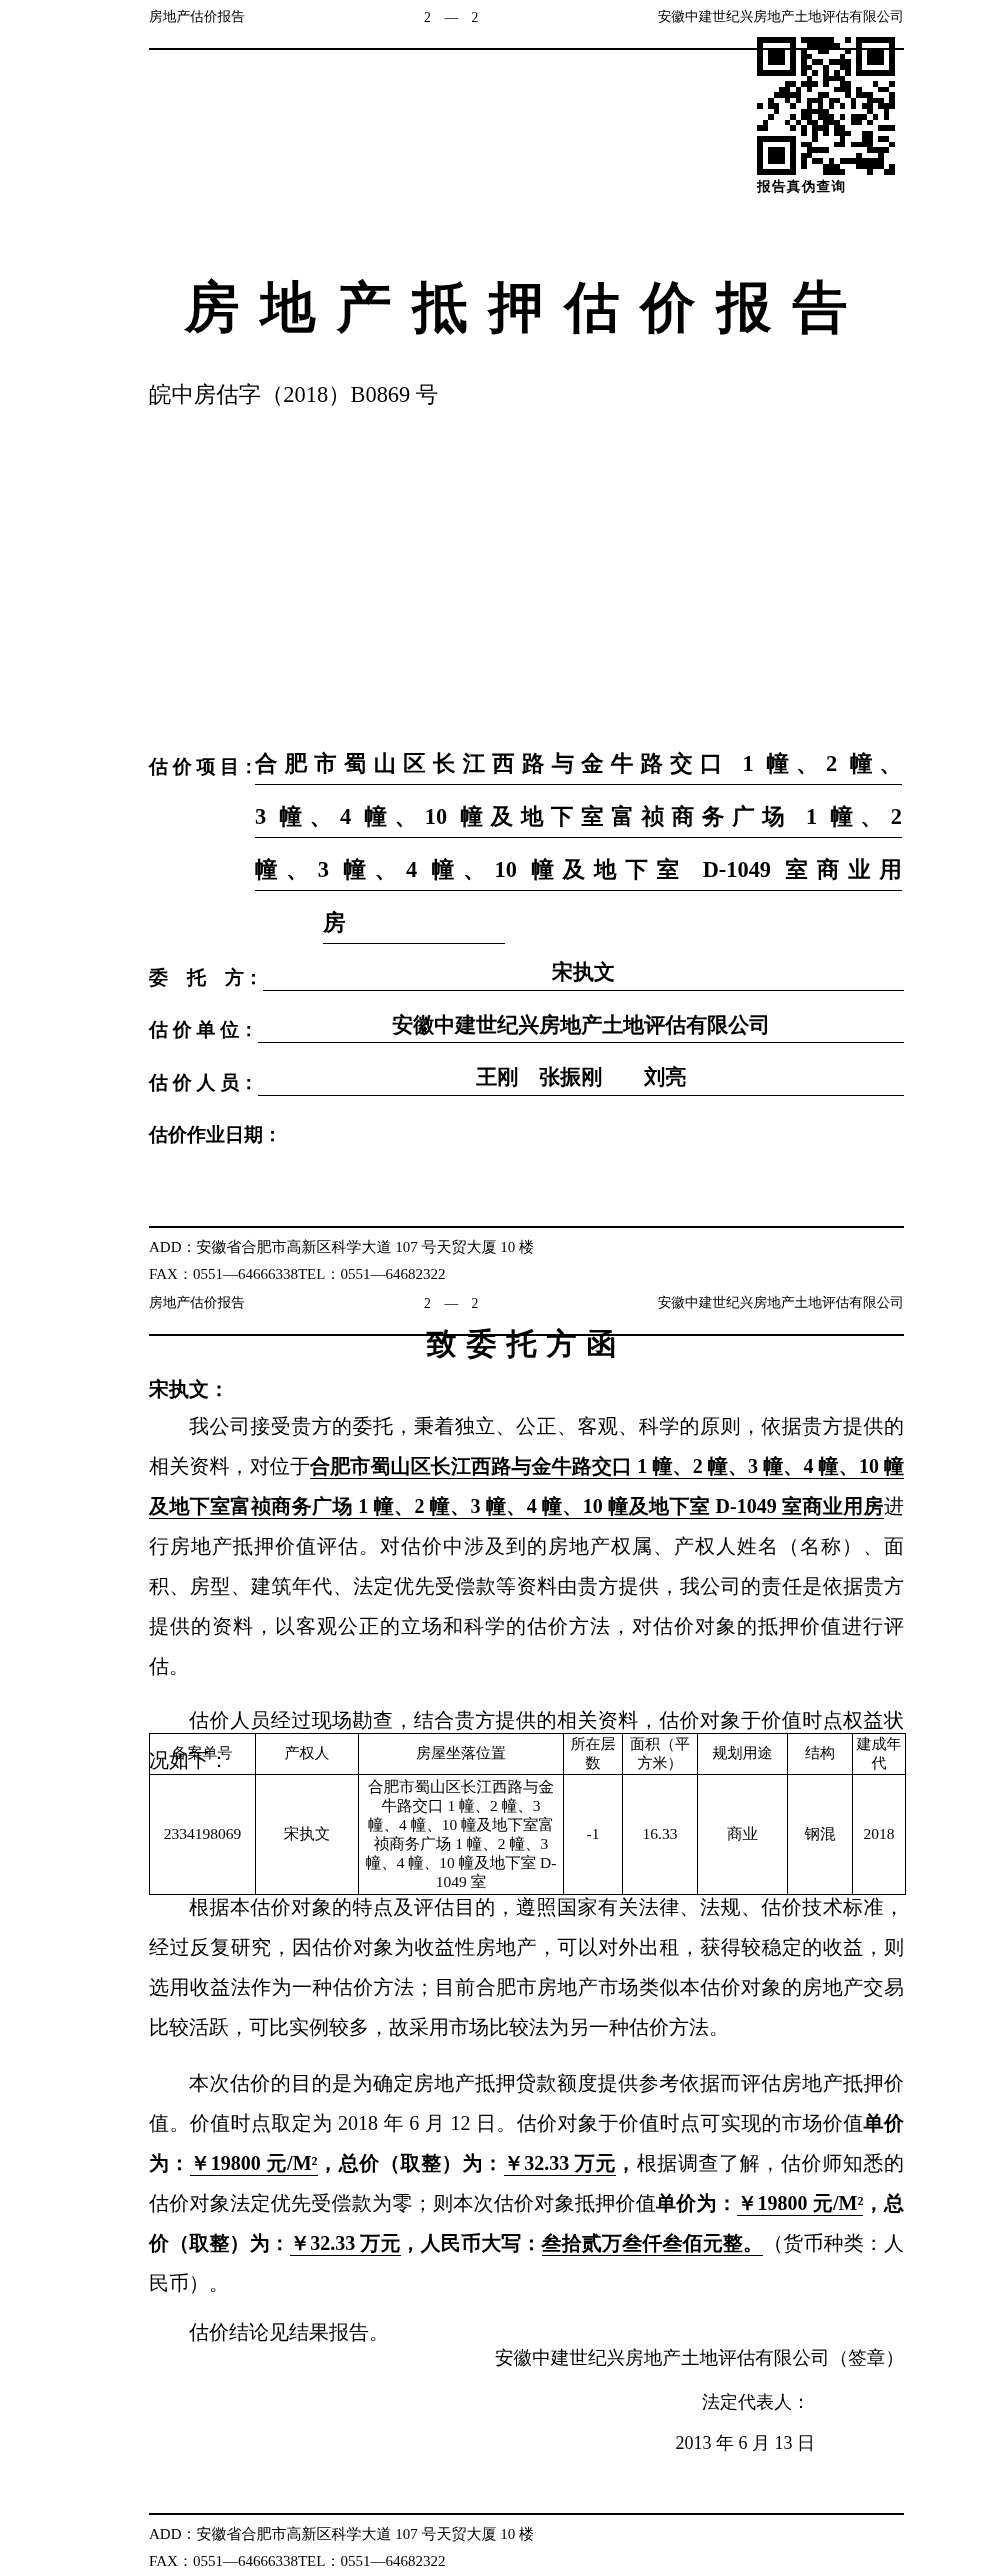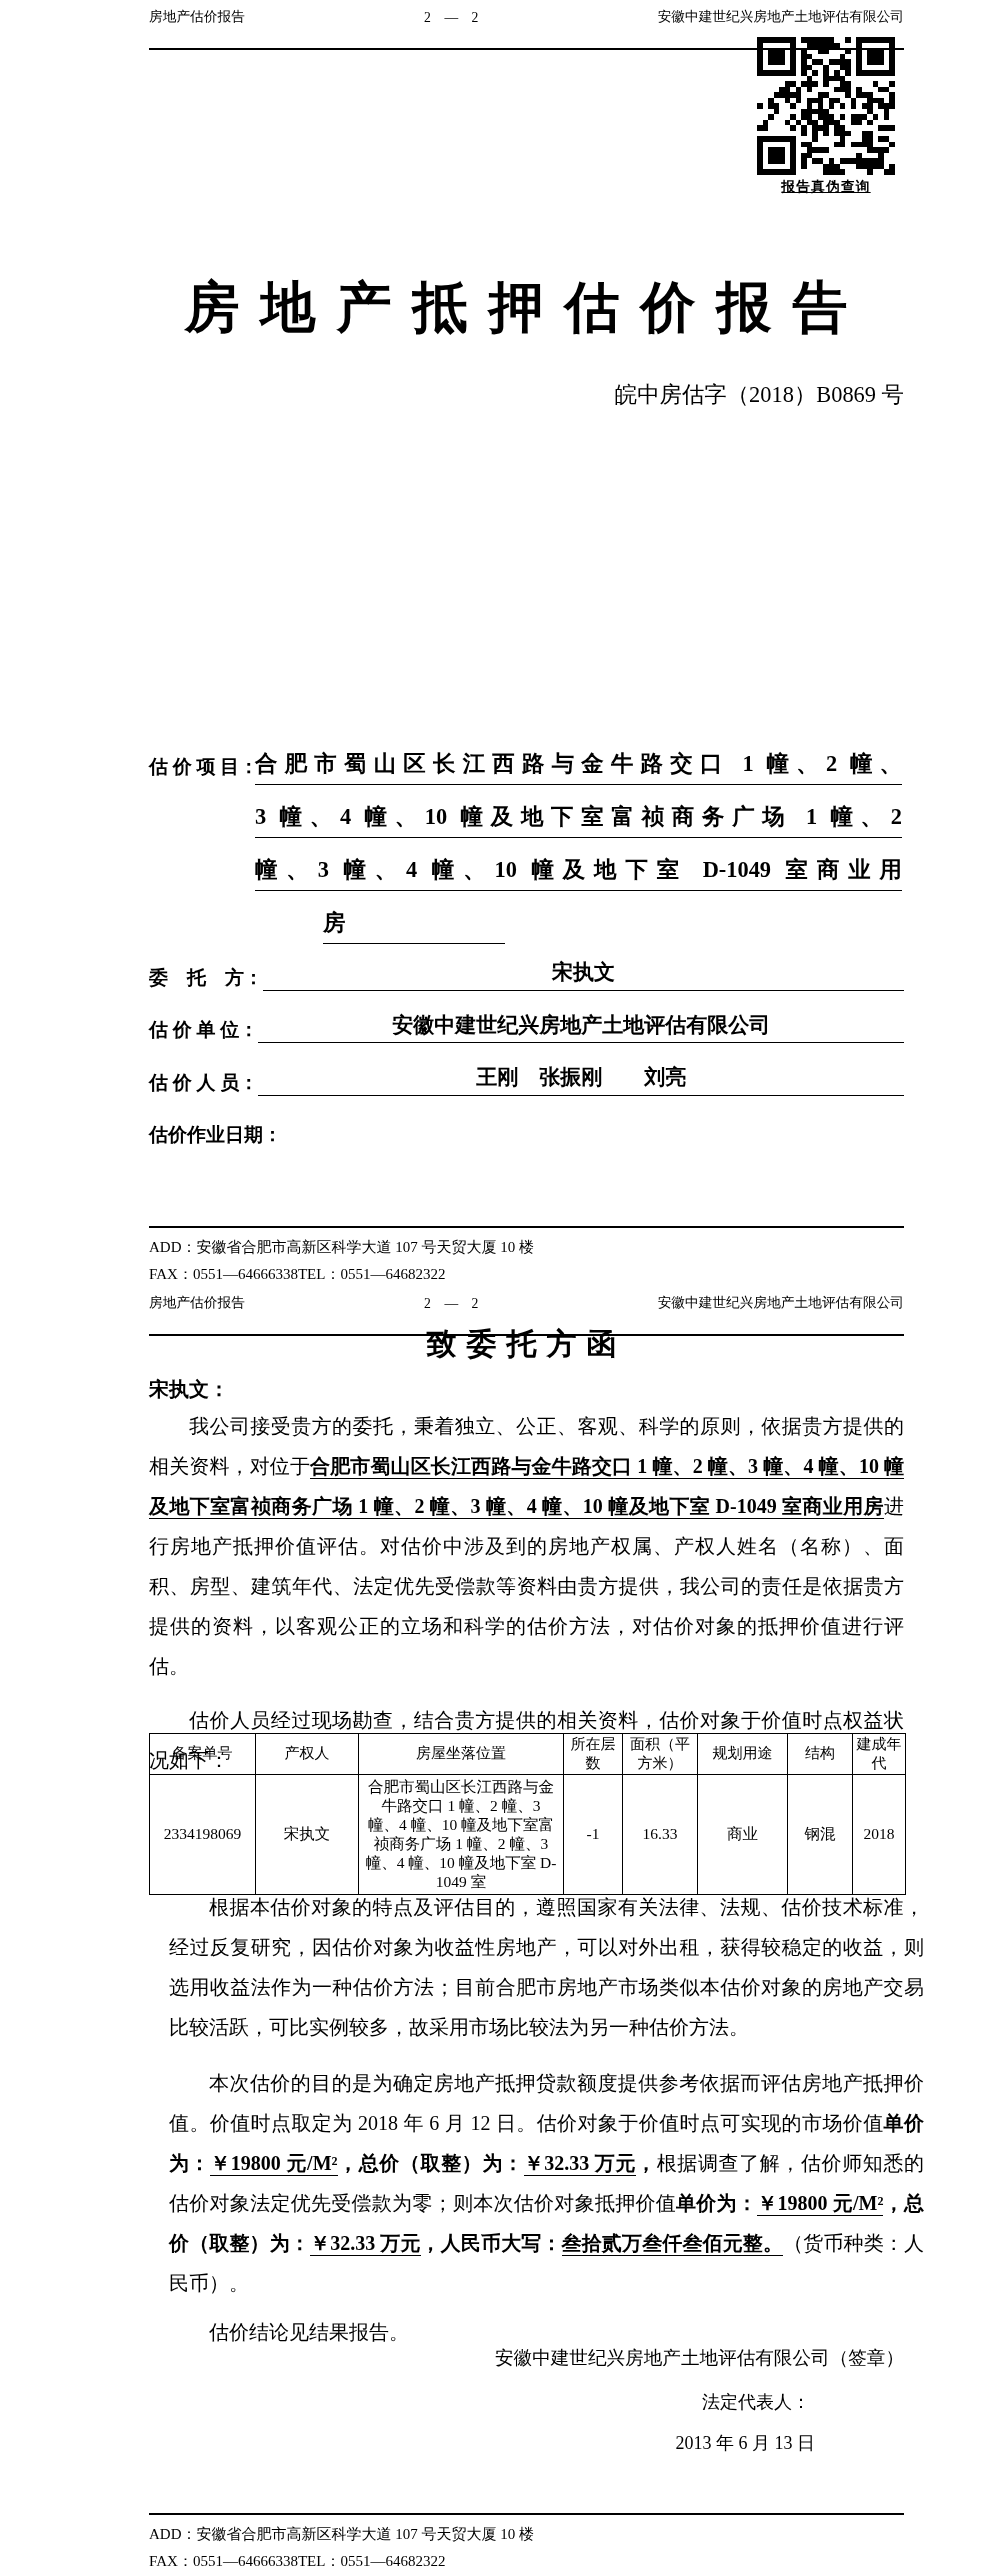--- a/index.html
+++ b/index.html
@@ -16,27 +16,27 @@
   .content{left:149px;width:755px;}
 
   
   .runhead{display:flex;align-items:flex-end;justify-content:space-between;
            border-bottom:2.5px solid #000;padding-bottom:22px;font-size:13.7px;gap:20px;}
   .runhead .c{word-spacing:10px;}
   .runfoot{border-top:2.5px solid #000;padding-top:10px;font-size:15px;}
   .runfoot .row2{display:flex;margin-top:7.5px;}
 
   
-  .qrbox{left:757px;top:37px;width:138px;text-align:center;text-decoration:underline;}
+  .qrbox{left:757px;top:37px;width:138px;}
   .qrbox svg{display:block;}
   .qrcap{font-size:13.7px;font-weight:bold;margin-top:2.5px;letter-spacing:1.2px;}
 
   
   .rpt-title{top:271px;text-align:center;font-size:55px;font-weight:bold;letter-spacing:21px;white-space:nowrap;}
-  .rpt-num{top:379px;text-align:right;font-size:22.4px;}
+  .rpt-num{top:379px;text-align:left;font-size:22.4px;}
 
   .project{top:748px;height:211px;}
   .project .lbl{position:absolute;left:0;top:6.2px;font-size:19px;font-weight:bold;white-space:pre;}
   .pline{position:absolute;left:106px;right:2px;font-size:22.4px;font-weight:bold;
          border-bottom:1.2px solid #000;padding-bottom:5px;white-space:nowrap;
          text-align:justify;text-align-last:justify;}
   .pline.l2{top:53px;} .pline.l3{top:106px;}
   .pline.l4{top:159px;left:174px;right:auto;width:182px;text-align:left;text-align-last:left;}
 
   .fields{top:956px;}
@@ -45,21 +45,21 @@
   .frow .val{flex:1;border-bottom:1.2px solid #000;text-align:center;
              font-size:21px;font-weight:bold;padding-bottom:3.7px;white-space:pre;}
 
   
   .letter-title{top:1324px;text-align:center;font-size:30px;font-weight:bold;letter-spacing:10px;}
   .salut{top:1376px;font-size:20px;font-weight:bold;}
   .bodytxt{font-size:20px;line-height:40px;text-align:justify;}
   .bodytxt p{margin:0;text-indent:2em;}
   .body1{top:1406px;}
   .body1 .p2{margin-top:13.7px;}
-  .body2{top:1887px;margin-left:20px;}
+  .body2{top:1887px;}
   .body2 .p4{margin-top:16px;}
   .body2 .p5{margin-top:8.7px;}
   .b{font-weight:bold;}
   .u{border-bottom:1.2px solid #000;padding-bottom:0.6px;}
 
   
   .vtable{top:1733px;}
   table{border-collapse:collapse;width:755px;table-layout:fixed;}
   th,td{border:0.6px solid #000;text-align:center;vertical-align:middle;padding:1.2px 2.5px;
         font-weight:normal;overflow:hidden;}

